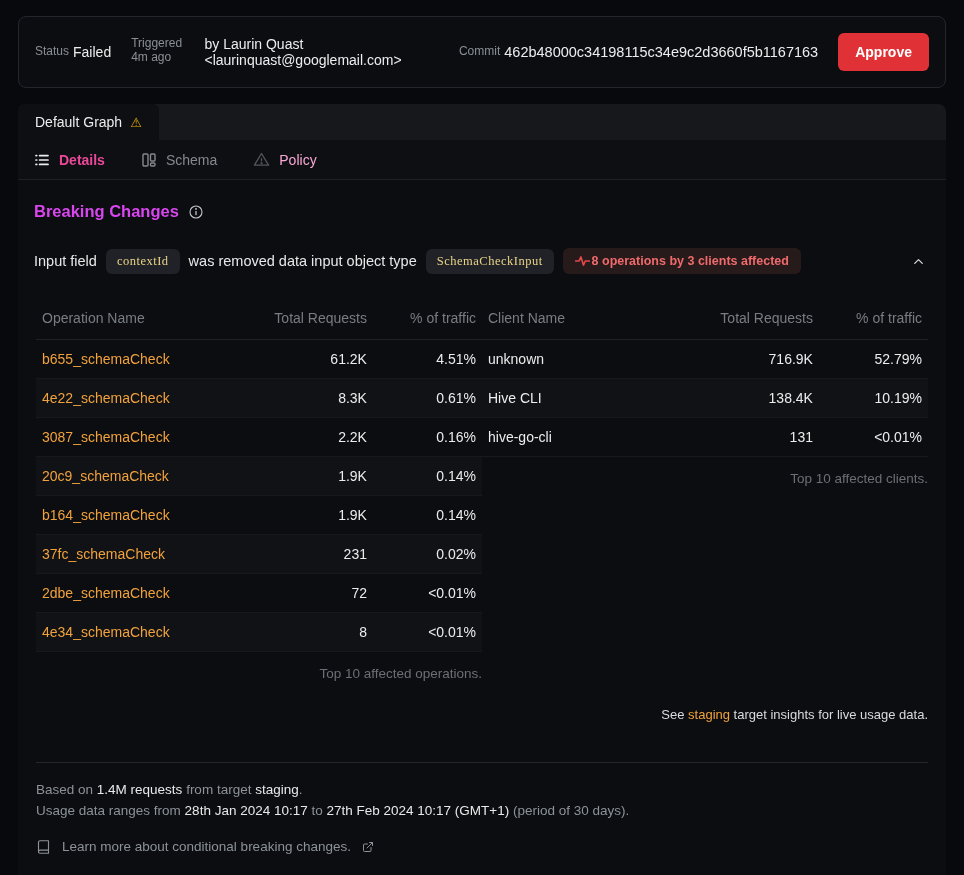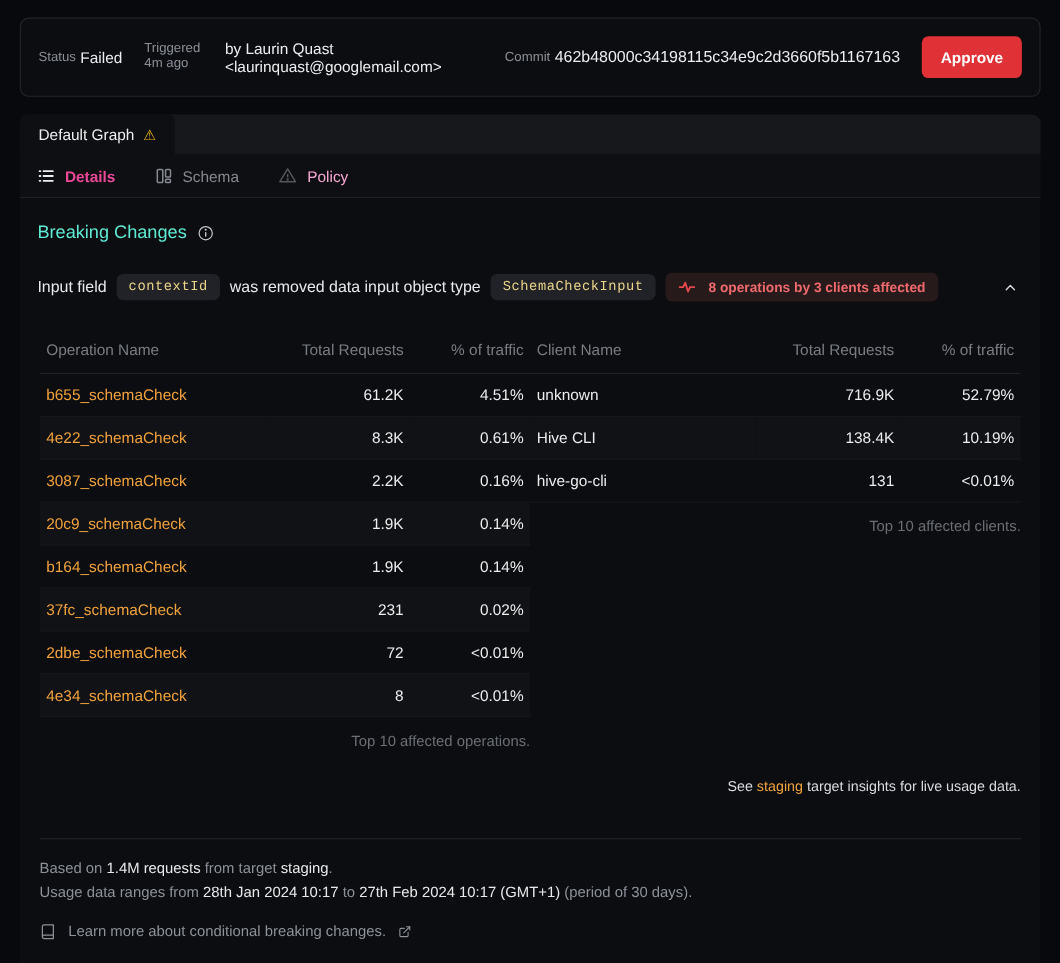--- a/index.html
+++ b/index.html
@@ -32,30 +32,30 @@
     padding:0 16px; gap:36px; border-bottom:1px solid #1d2025; }
   .tool { display:flex; align-items:center; gap:9px; font-size:14px; cursor:pointer; }
   .tool-active { color:#ec4899; font-weight:600; }
   .tool-muted  { color:#85888e; }
   .tool-dim    { color:#f9a8d4; }
 
   
   .content { background:#0b0d10; min-height:699px; padding:22px 16px 16px; }
 
   .section-title-row { display:flex; align-items:center; gap:10px; }
-  .section-title { font-size:16.5px; font-weight:400; color:#5eead4; }
+  .section-title { font-size:16.5px; font-weight:700; color:#d946ef; }
 
   .change-row { display:flex; align-items:center; margin-top:27px; font-size:14.5px;
     color:#e7e8e9; gap:9px; flex-wrap:nowrap; }
   .code-chip { background:#202227; border-radius:6px; padding:5px 11px;
-    font-family:Liberation Mono, monospace; font-size:12.5px; letter-spacing:.5px;
+    font-family:Liberation Serif, serif; font-size:12.5px; letter-spacing:.5px;
     color:#ead488; }
   .impact-badge { background:#271a1a; color:#ef6a6c; border-radius:6px;
     padding:6px 12px; font-size:12.5px; font-weight:700; display:flex;
-    align-items:center; gap:12px; cursor:pointer; }
+    align-items:center; gap:2px; cursor:pointer; }
   .collapse-btn { margin-left:auto; background:none; border:none; cursor:pointer;
     display:flex; align-items:center; padding:4px; }
 
   
   .tables { display:grid; grid-template-columns:1fr 1fr; margin-top:24px;
     padding:0 2px; }
   table { width:100%; border-collapse:collapse; font-size:14px; }
   th { color:#797d83; font-weight:400; padding:12px 8px 13px; border-bottom:1px solid #1f2126; }
   td { padding:11px 8px; border-bottom:1px solid #17191d; color:#ececed; }
   th:first-child, td:first-child { text-align:left; width:46%; padding-left:6px; }

